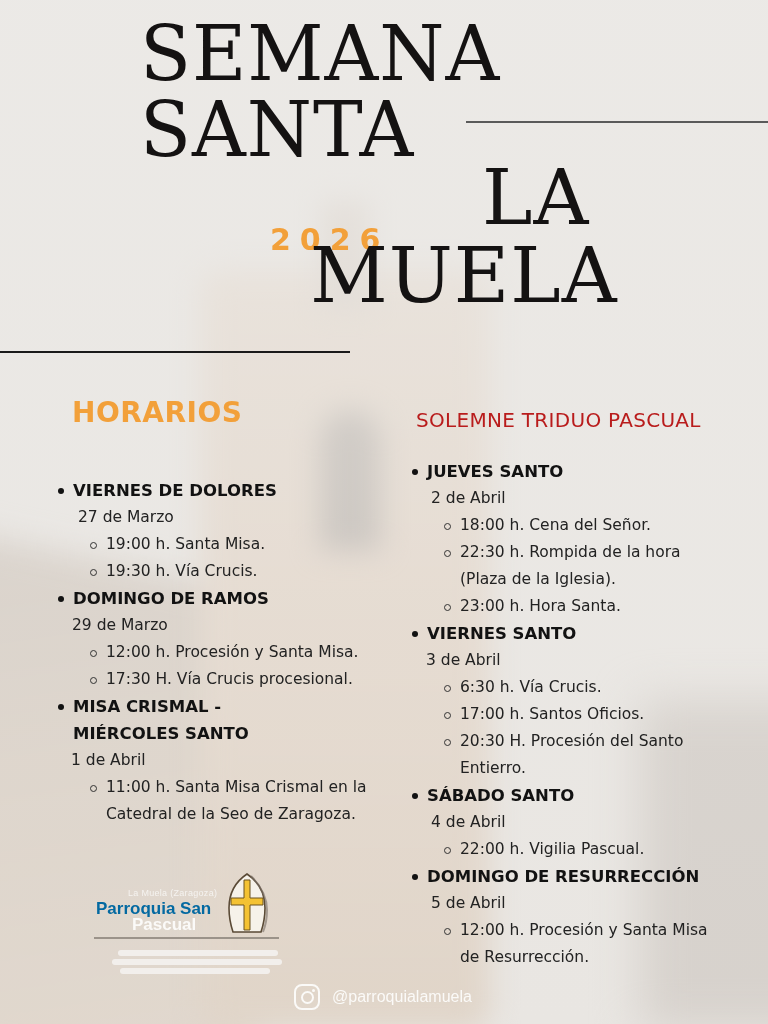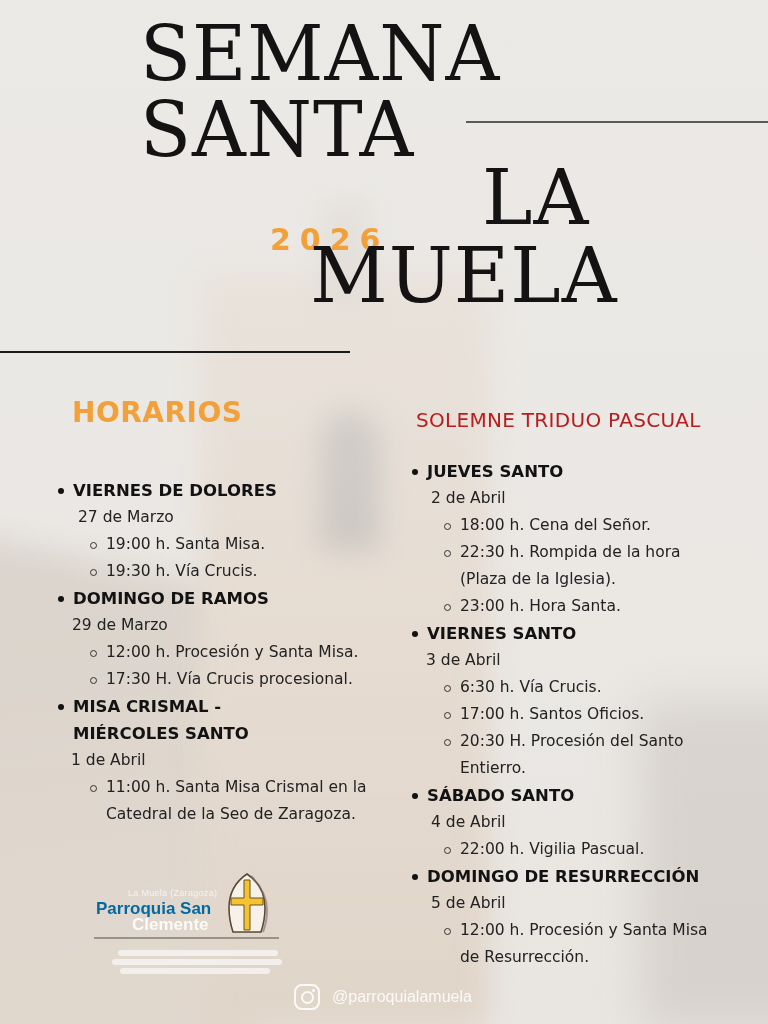--- a/index.html
+++ b/index.html
@@ -211,21 +211,21 @@
       <div class="day-title"><span class="bullet"></span><span>DOMINGO DE RESURRECCIÓN</span></div>
       <div class="day-date" style="padding-left:21px">5 de Abril</div>
       <div class="event"><span class="ring"></span><span>12:00 h. Procesión y Santa Misa</span></div>
       <div class="event">de Resurrección.</div>
     </div>
   </div>
 
   <div class="logo">
     <div class="logo-sub">La Muela (Zaragoza)</div>
     <div class="logo-name1">Parroquia San</div>
-    <div class="logo-name2">Clemente</div>
+    <div class="logo-name2">Pascual</div>
     <svg class="logo-mitre" viewBox="0 0 44 62">
       <path d="M22 2 C10 10 4 22 4 36 C4 46 6 54 8 60 L36 60 C38 54 40 46 40 36 C40 22 34 10 22 2 Z" fill="#f6f2ea" stroke="#5a4a36" stroke-width="1.6"></path>
       <path d="M26 4 C36 14 42 26 42 38 C42 48 40 55 38 60" fill="none" stroke="#7a7068" stroke-width="2" opacity="0.6"></path>
       <path d="M19 8 L25 8 L25 26 L38 26 L38 33 L25 33 L25 58 L19 58 L19 33 L6 33 L6 26 L19 26 Z" fill="#f4c233" stroke="#6b5320" stroke-width="1"></path>
     </svg>
     <div class="logo-line-dark"></div>
     <div class="logo-stroke" style="left:28px;top:82px;width:160px;"></div>
     <div class="logo-stroke" style="left:22px;top:91px;width:170px;"></div>
     <div class="logo-stroke" style="left:30px;top:100px;width:150px;"></div>
   </div>

